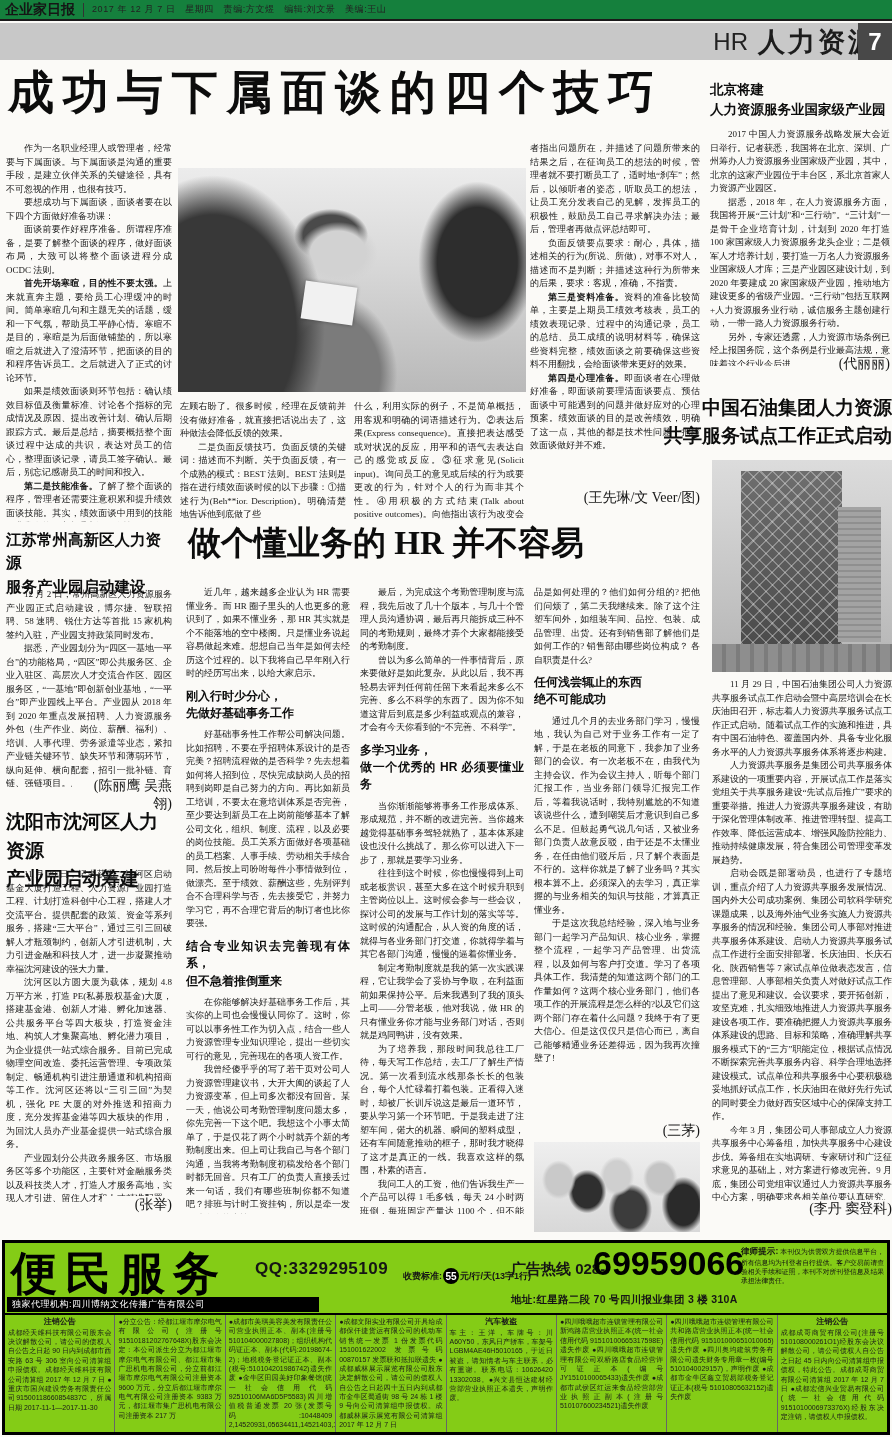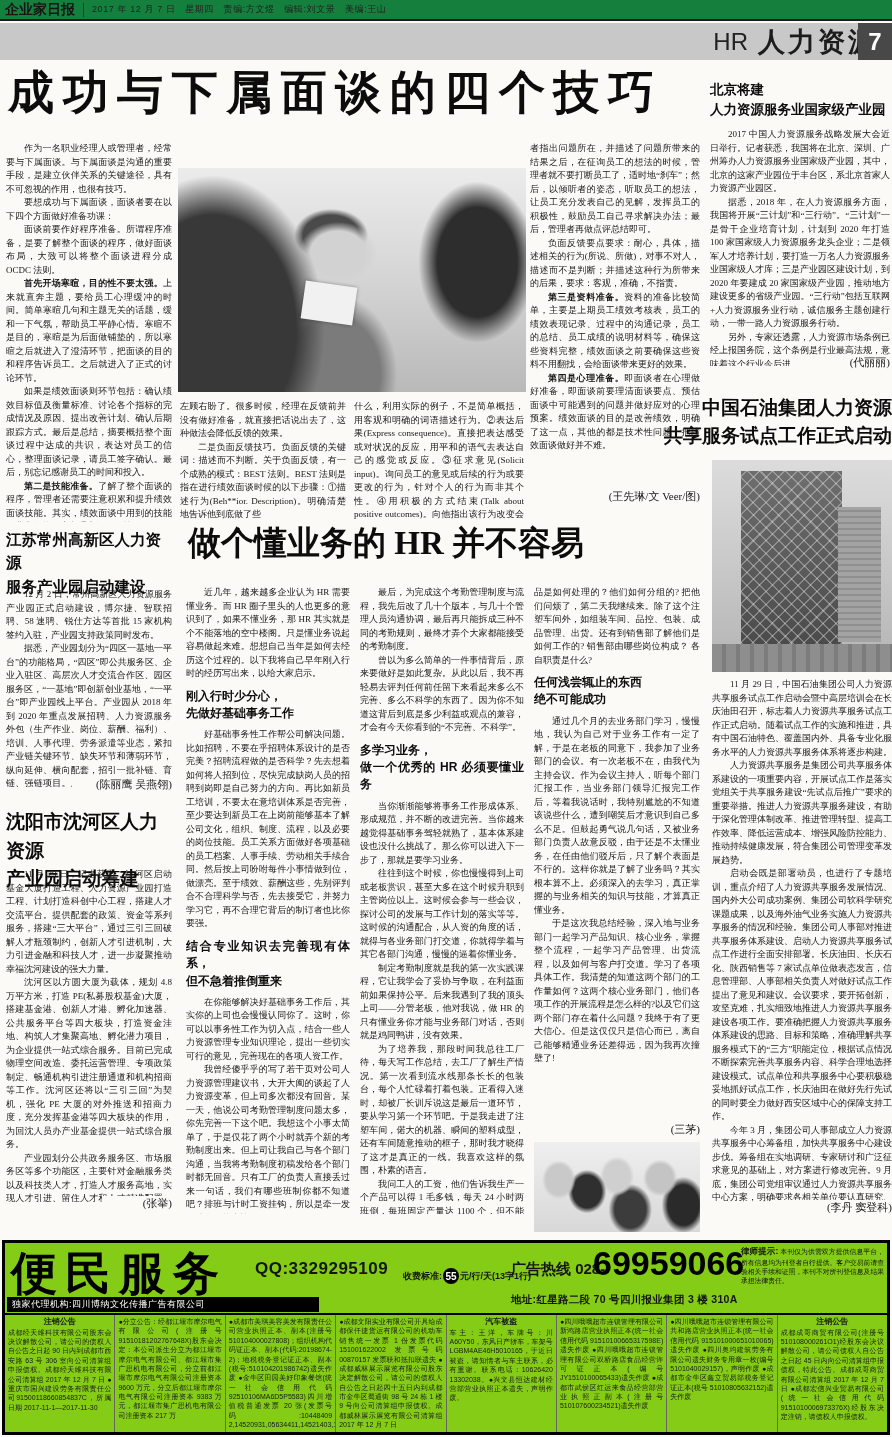--- a/index.html
+++ b/index.html
@@ -24,21 +24,21 @@
                  text-align:justify;text-align-last:justify;line-height:1.1}
   .sec-head{position:absolute;font-family:"Liberation Serif","DejaVu Serif",serif;font-weight:800;
             color:#0c0c0c;white-space:pre-line;line-height:1.5}
   
   .col{position:absolute;overflow:hidden;text-align:justify}
   .col p{font-size:9px;line-height:13.5px;text-indent:2em;font-family:"Liberation Serif","DejaVu Serif",serif;color:#171717}
   .col p.noind{text-indent:0}
   .col p b{font-weight:bold}
   .subhead{font-family:"Liberation Sans",sans-serif;font-weight:bold;font-size:12px;line-height:1.45;
            white-space:pre-line;margin:7px 0 6px 0;color:#0d0d0d}
-  .abs-byline{position:absolute;font-size:11px;font-family:"Liberation Serif",serif;text-align:right;
+  .abs-byline{position:absolute;font-size:14px;font-family:"Liberation Serif",serif;text-align:right;
               background:#fbfaf7;padding-left:21px;color:#171717}
   
   .photo{position:absolute;overflow:hidden}
   .photo1{background:
       radial-gradient(95px 130px at 86% 42%, #2d2d2d 0 42%, rgba(45,45,45,0) 62%),
       radial-gradient(42px 34px at 79% 47%, #d9d9d9 0 55%, rgba(217,217,217,0) 72%),
       radial-gradient(160px 220px at 10% 72%, #383838 0 52%, rgba(56,56,56,0) 70%),
       radial-gradient(58px 46px at 46% 38%, #d2d2d2 0 48%, rgba(210,210,210,0) 68%),
       radial-gradient(56px 40px at 44% 30%, #4a4a4a 0 50%, rgba(74,74,74,0) 66%),
       radial-gradient(95px 120px at 45% 92%, #7b7b7b 0 48%, rgba(123,123,123,0) 66%),

